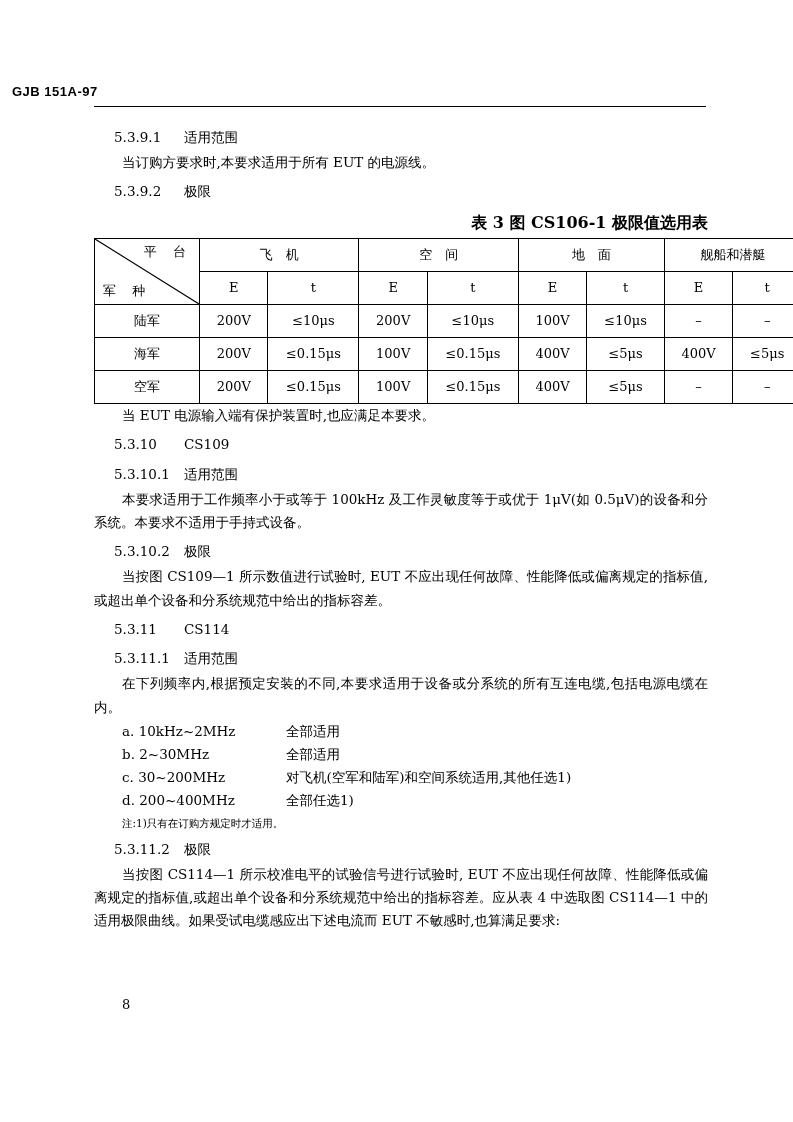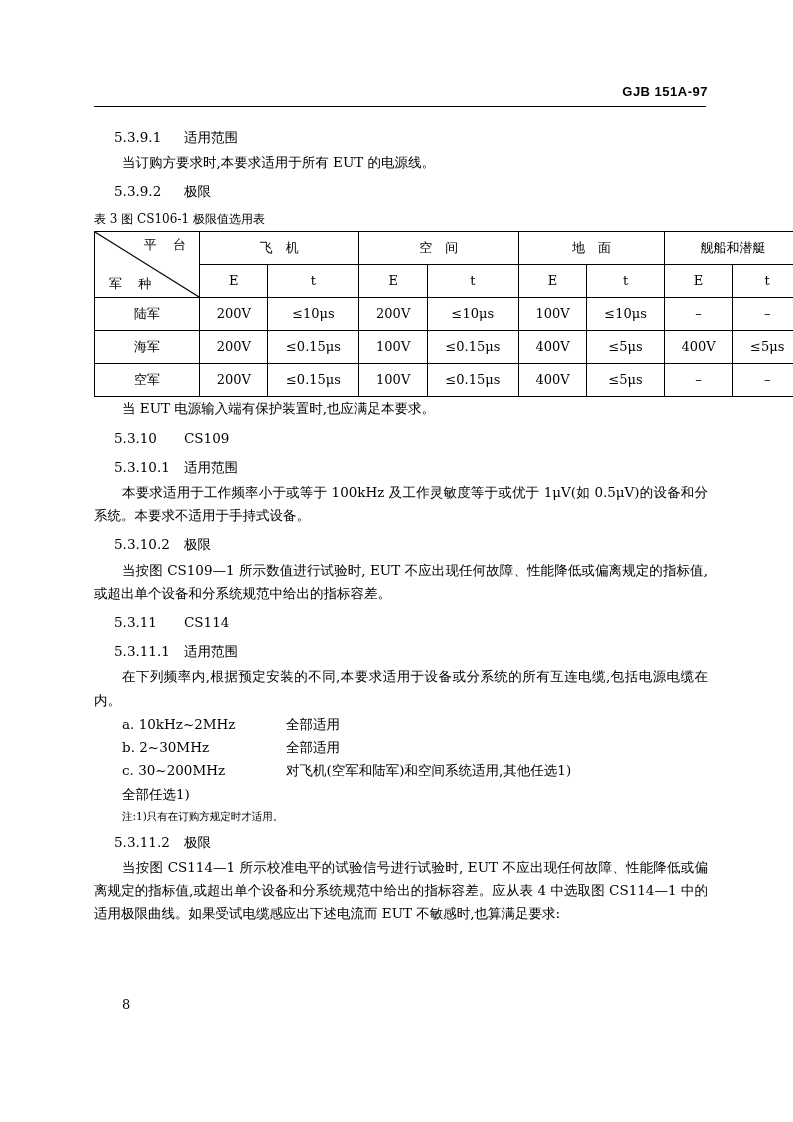--- a/index.html
+++ b/index.html
@@ -17,25 +17,26 @@
     position: relative;
     width: 793px;
     height: 1122px;
     box-sizing: border-box;
   }
   .header {
     position: absolute;
     top: 84px;
     left: 0;
     width: 708px;
-    text-align: right;
+    text-align: left;
     font-family: "Liberation Sans", sans-serif;
     font-size: 13px;
     font-weight: bold;
     letter-spacing: 0.5px;
+    padding-left: 12px;
   }
   .rule {
     position: absolute;
     top: 106px;
     left: 94px;
     width: 612px;
     height: 1px;
     background: #000;
   }
   .content {
@@ -58,23 +59,24 @@
   .h .ttl {
     margin-left: 12px;
   }
   p.body {
     margin: 0 0 1px 0;
     text-indent: 28px;
     text-align: justify;
     text-justify: inter-ideograph;
   }
   .tblcap {
-    text-align: left;
+    text-align: right;
     margin: 5px 0 2px 0;
-    font-size: 12px;
+    font-size: 16px;
+    font-weight: bold;
   }
   table.lim {
     border-collapse: collapse;
     margin: 0 auto;
     width: 708px;
     font-size: 13px;
     font-family: "DejaVu Serif", serif;
   }
   table.lim td, table.lim th {
     border: 1px solid #000;
@@ -98,21 +100,21 @@
     height: 100%;
   }
   .diaghead .pt {
     position: absolute;
     right: 7px;
     top: 2px;
     letter-spacing: 6px;
   }
   .diaghead .jz {
     position: absolute;
-    left: 14px;
+    left: 8px;
     bottom: 2px;
     letter-spacing: 6px;
   }
   .hdr2 td { height: 25px; }
   .afterTbl {
     margin-top: 22px;
   }
   .abcitem {
     margin: 0;
     text-indent: 0;
@@ -250,20 +252,21 @@
     </div>
     <div class="abcitem">
       <span class="lbl">b. 2~30MHz</span>
       <span>全部适用</span>
     </div>
     <div class="abcitem">
       <span class="lbl">c. 30~200MHz</span>
       <span>对飞机(空军和陆军)和空间系统适用,其他任选1)</span>
     </div>
     <div class="abcitem">
+      <span class="lbl">d. 200~400MHz</span>
       <span>全部任选1)</span>
     </div>
 
     <p class="note">注:1)只有在订购方规定时才适用。</p>
 
     <div class="h">
       <span class="num">5.3.11.2</span><span class="ttl">极限</span>
     </div>
     <p class="body">当按图 CS114—1 所示校准电平的试验信号进行试验时, EUT 不应出现任何故障、性能降低或偏离规定的指标值,或超出单个设备和分系统规范中给出的指标容差。应从表 4 中选取图 CS114—1 中的适用极限曲线。如果受试电缆感应出下述电流而 EUT 不敏感时,也算满足要求:</p>
 

